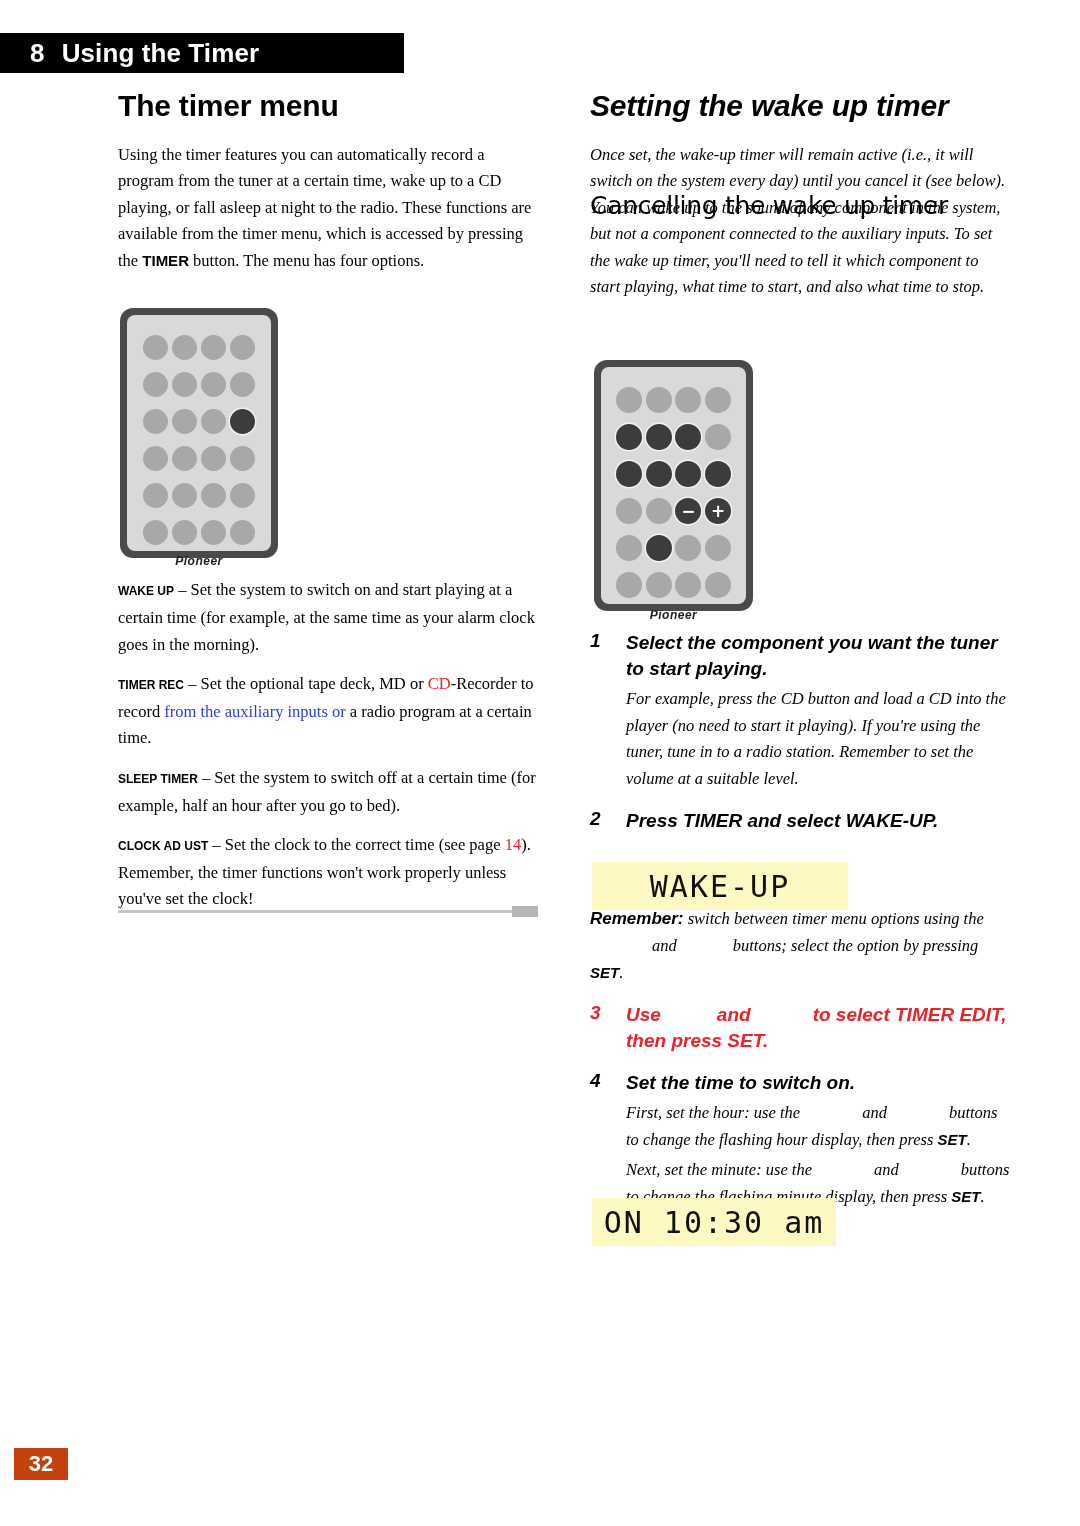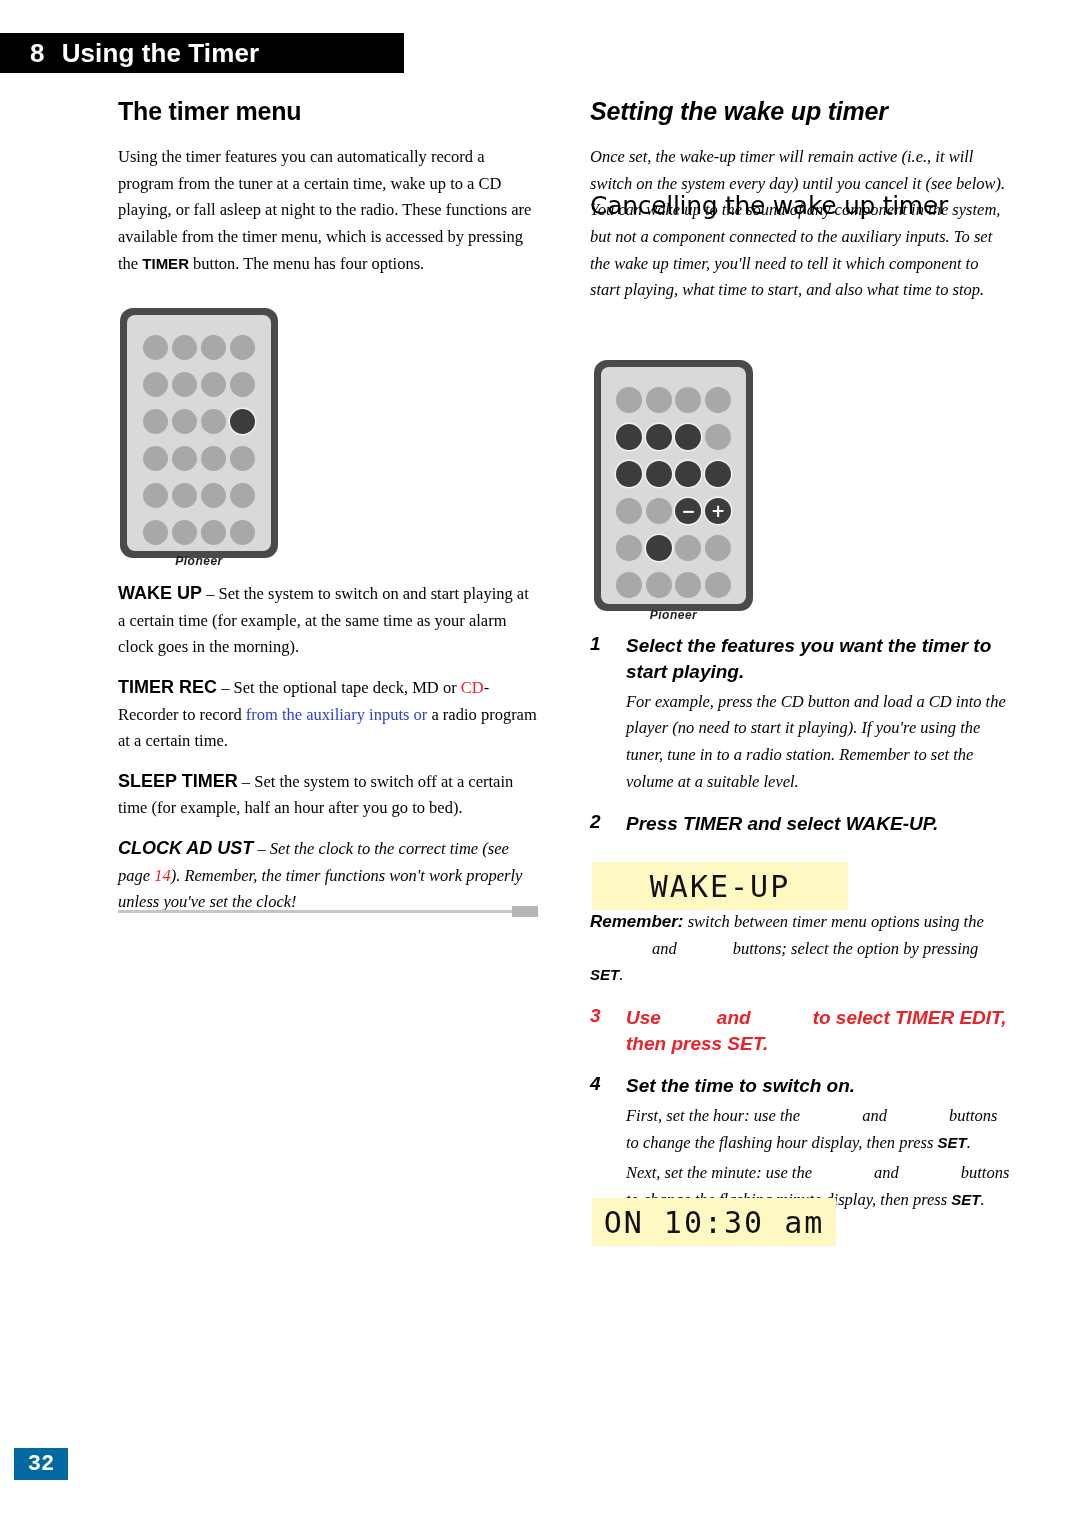--- a/index.html
+++ b/index.html
@@ -57,39 +57,39 @@
     position: absolute;
     left: 590px;
     top: 90px;
     width: 420px;
     font-style: italic;
   }
 
   h1.section-head {
     font-family: "Liberation Sans", sans-serif;
     font-weight: bold;
-    font-size: 25px;
-    margin: 8px 0 20px 0;
+    font-size: 30px;
+    margin: 0 0 20px 0;
     letter-spacing: -0.2px;
     line-height: 1.05;
   }
 
   p.body {
     font-family: "Liberation Serif", serif;
     font-size: 16.5px;
     line-height: 26.6px;
     margin: 0 0 13px 0;
     text-align: left;
   }
-  p.tight { margin-bottom: 16px; font-style: italic; }
+  p.tight { margin-bottom: 16px; }
 
   b.run-in {
     font-family: "Liberation Sans", sans-serif;
     font-weight: bold;
-    font-size: 18px;
+    font-size: 12px;
   }
   b.inline-bold {
     font-family: "Liberation Sans", sans-serif;
     font-weight: bold;
     font-size: 15px;
   }
   .red { color: #e8232a; }
   .blue { color: #2b3fd4; }
   .gap-md { display: inline-block; width: 56px; }
   .gap-lg { display: inline-block; width: 62px; }
@@ -256,23 +256,23 @@
     letter-spacing: -0.3px;
   }
 
   
   .page-number {
     position: absolute;
     left: 14px;
     bottom: 46px;
     width: 54px;
     height: 32px;
-    background: #0369a1;
+    background: #c2410c;
     color: #ffffff;
-    font-family: Liberation Mono, monospace;
+    font-family: Liberation Sans, sans-serif;
     font-weight: bold;
     font-size: 22px;
     display: flex;
     align-items: center;
     justify-content: center;
   }
 </style>
 </head>
 <body>
 
@@ -344,21 +344,21 @@
 
   <h1 class="section-head">Setting the wake up timer</h1>
 
   <p class="body"><span>Once set, the wake-up timer will remain active (i.e., it will switch on the system every day) until you cancel it (see </span><span>below). You can wake up to the sound of any component in the system, but not a component connected to the auxiliary inputs. To set the wake up timer, you'll need to tell it which component to start playing, what time to start, and also what time to stop.</span></p>
 
   <div style="height:300px"></div>
 
   <div class="step">
     <div class="step-num">1</div>
     <div class="step-body">
-      <p class="step-title">Select the features you want the timer to start playing.</p>
+      <p class="step-title">Select the component you want the tuner to start playing.</p>
       <p class="step-text">For example, press the CD button and load a CD into the player (no need to start it playing). If you're using the tuner, tune in to a radio station. Remember to set the volume at a suitable level.</p>
     </div>
   </div>
 
   <div class="step">
     <div class="step-num">2</div>
     <div class="step-body">
       <p class="step-title">Press TIMER and select WAKE-UP.</p>
       <div style="height:68px"></div>
       <p class="step-text" style="margin-left:-36px"><b class="run-in" style="font-size:17px">Remember:</b><span> switch between timer menu options using the</span><span class="gap-lg"></span><span>and</span><span class="gap-md"></span><span>buttons; select the option by pressing </span><b class="inline-bold">SET</b><span>.</span></p>

